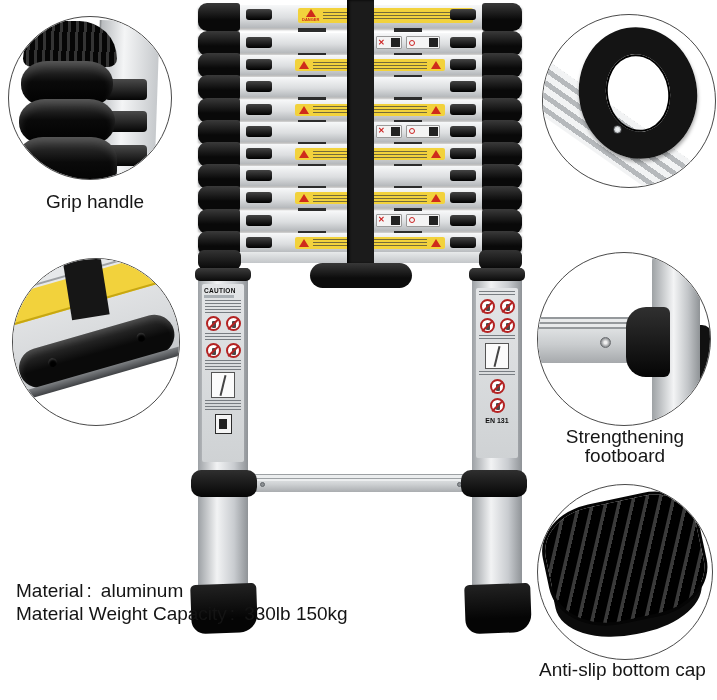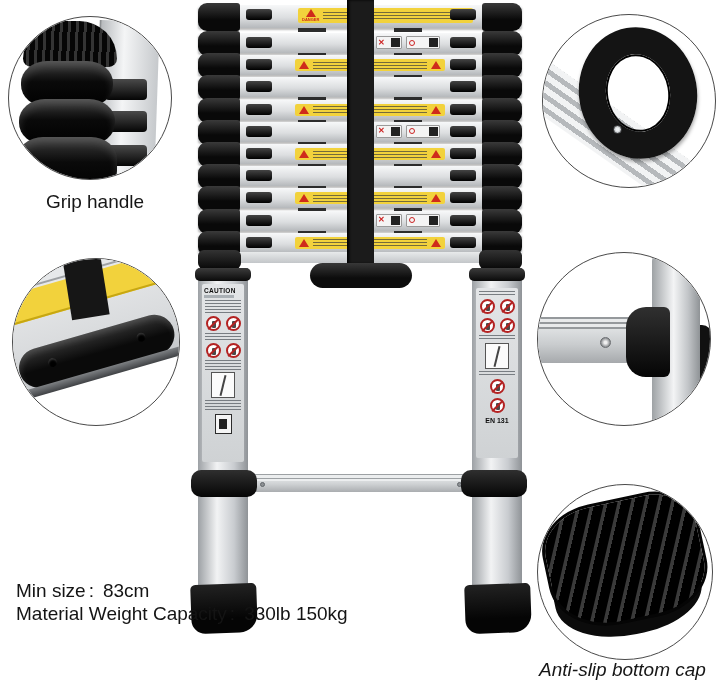--- a/index.html
+++ b/index.html
@@ -11,21 +11,21 @@
   .c1{left:8px;top:16px;width:164px;height:164px;}
   .c2{left:542px;top:14px;width:174px;height:174px;}
   .c3{left:12px;top:258px;width:168px;height:168px;}
   .c4{left:537px;top:252px;width:174px;height:174px;}
   .c5{left:537px;top:484px;width:176px;height:176px;}
   .feature-label{position:absolute;font-size:19px;line-height:1.02;text-align:center;color:#161616;}
   .fl1{left:8px;top:192px;width:174px;}
   .fl2{left:542px;top:193px;width:174px;}
   .fl3{left:2px;top:429px;width:188px;}
   .fl4{left:545px;top:427px;width:160px;}
-  .fl5{left:528px;top:660px;width:189px;font-style:italic;}
+  .fl5{left:528px;top:660px;width:189px;}
   
   .c1-rail{position:absolute;left:88px;top:4px;width:60px;height:160px;transform:rotate(2deg);
            background:linear-gradient(90deg,#b8bbbe,#f4f5f6 40%,#c6c9cc);border-left:2px solid #8d9093;}
   .c1-latch{position:absolute;left:96px;width:42px;height:21px;border-radius:4px;
             background:linear-gradient(#4a4a4a,#050505);}
   .c1-latch.l1{top:62px}.c1-latch.l2{top:94px}.c1-latch.l3{top:128px}
   .c1-dome{position:absolute;left:14px;top:4px;width:94px;height:46px;border-radius:46px 46px 10px 10px;
            background:repeating-linear-gradient(93deg,#060606 0 5px,#343434 5px 8px);}
   .c1-seg{position:absolute;background:linear-gradient(180deg,#3c3c3c,#0a0a0a 45%,#000);
           border-radius:26px/22px;box-shadow:inset 0 6px 8px rgba(255,255,255,.15);}
@@ -395,25 +395,26 @@
     </div>
   </div>
 
   <div class="callout c4">
     <div class="c4-beam"></div>
     <div class="c4-clamp2"></div>
     <div class="c4-tube"></div>
     <div class="c4-clamp"></div>
     <div class="c4-screw"></div>
   </div>
+  <div class="feature-label fl4">Strengthening footboard</div>
 
   <div class="callout c5">
     <div class="c5-side"></div>
     <div class="c5-top"></div>
   </div>
   <div class="feature-label fl5">Anti-slip bottom cap</div>
 
   <div class="specs">
-    <div><span>Min size</span><span class="spec-colon">:</span><span>83cm</span></div>
+    <div><span>Material</span><span class="spec-colon">:</span><span>aluminum</span></div>
     <div><span>Material Weight Capacity</span><span class="spec-colon">:</span><span>330lb 150kg</span></div>
   </div>
 
 </div>
 
 </body></html>

